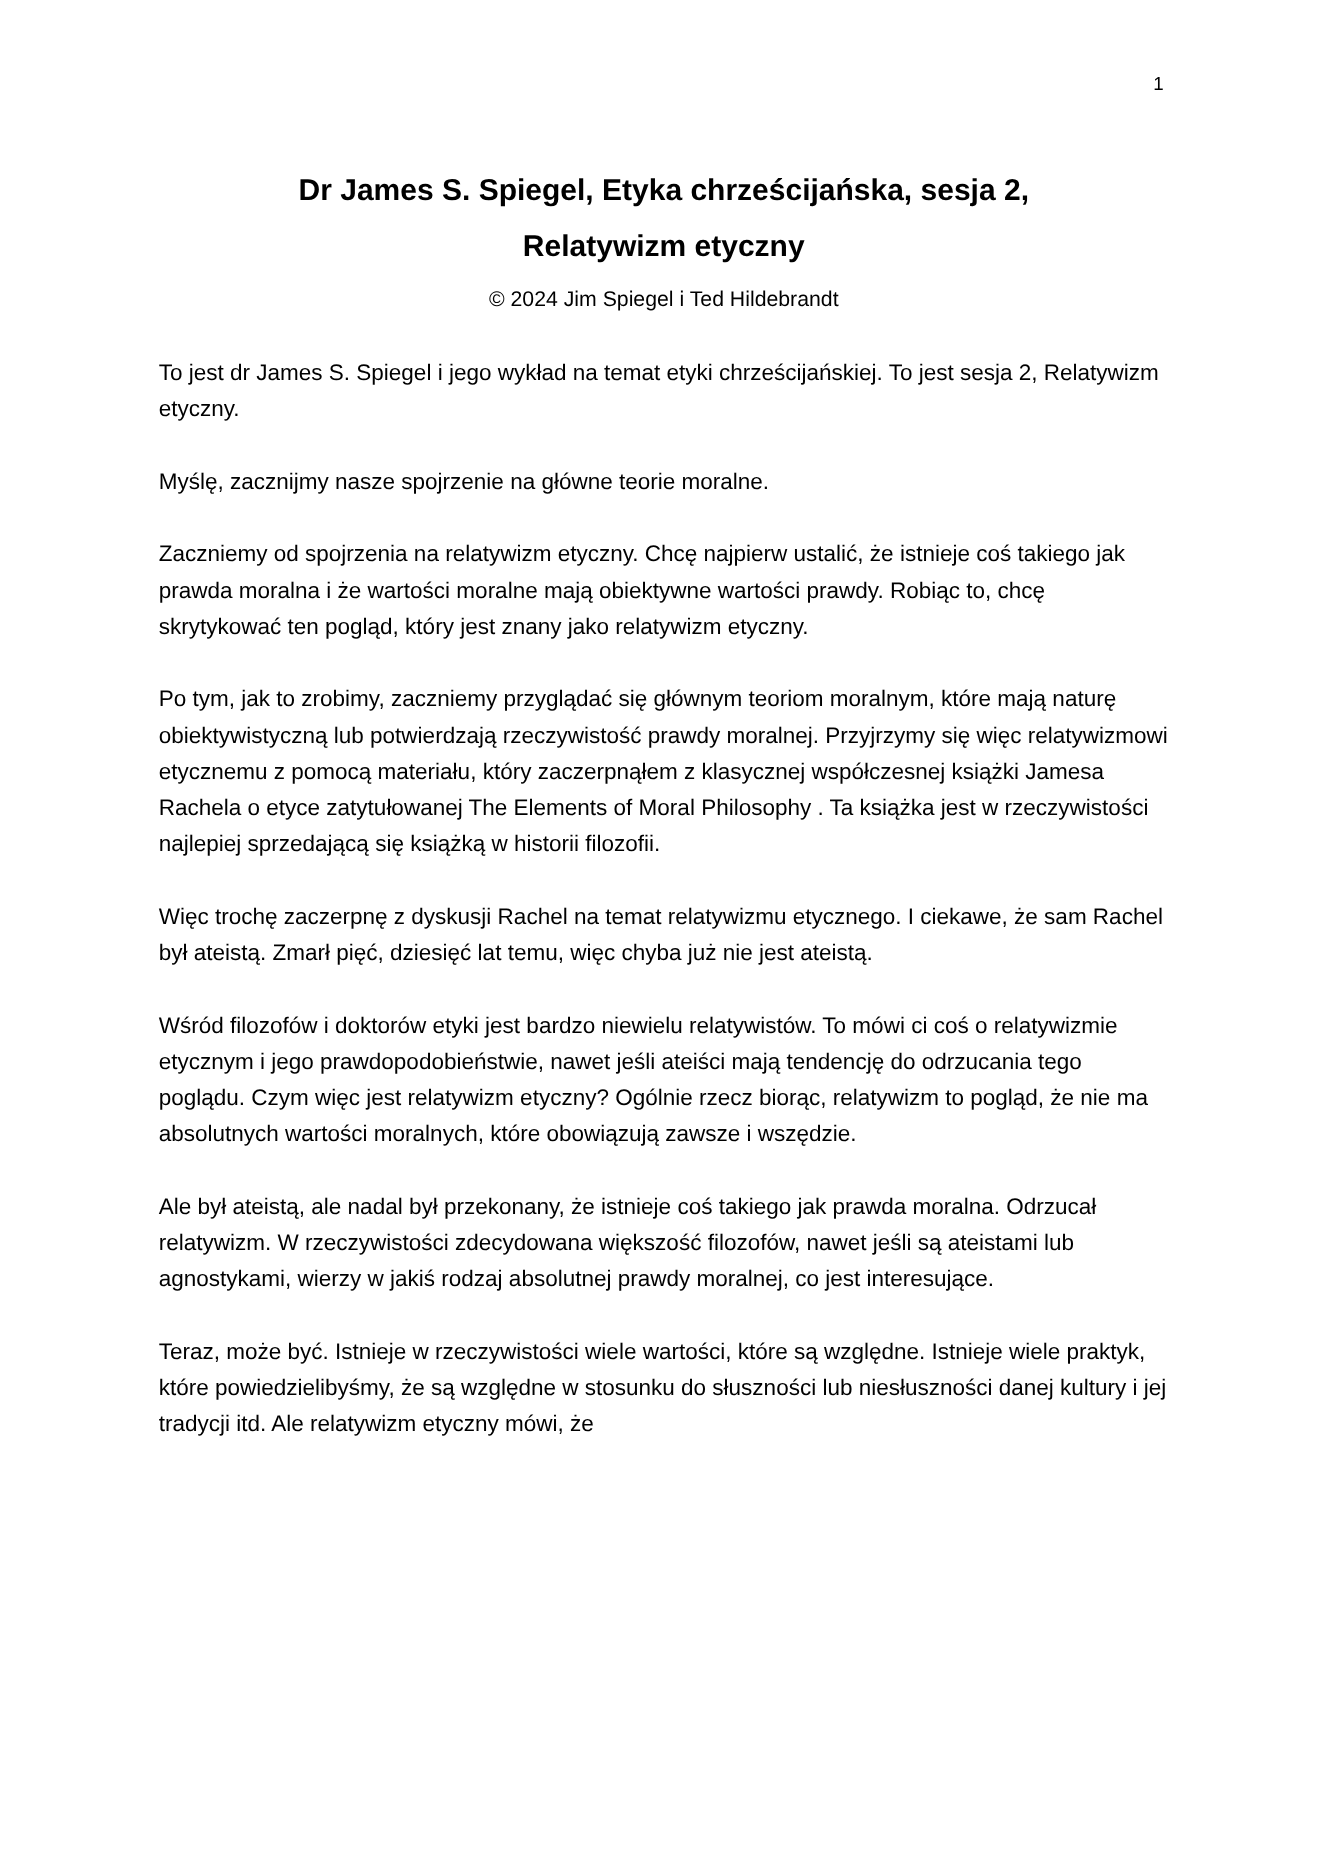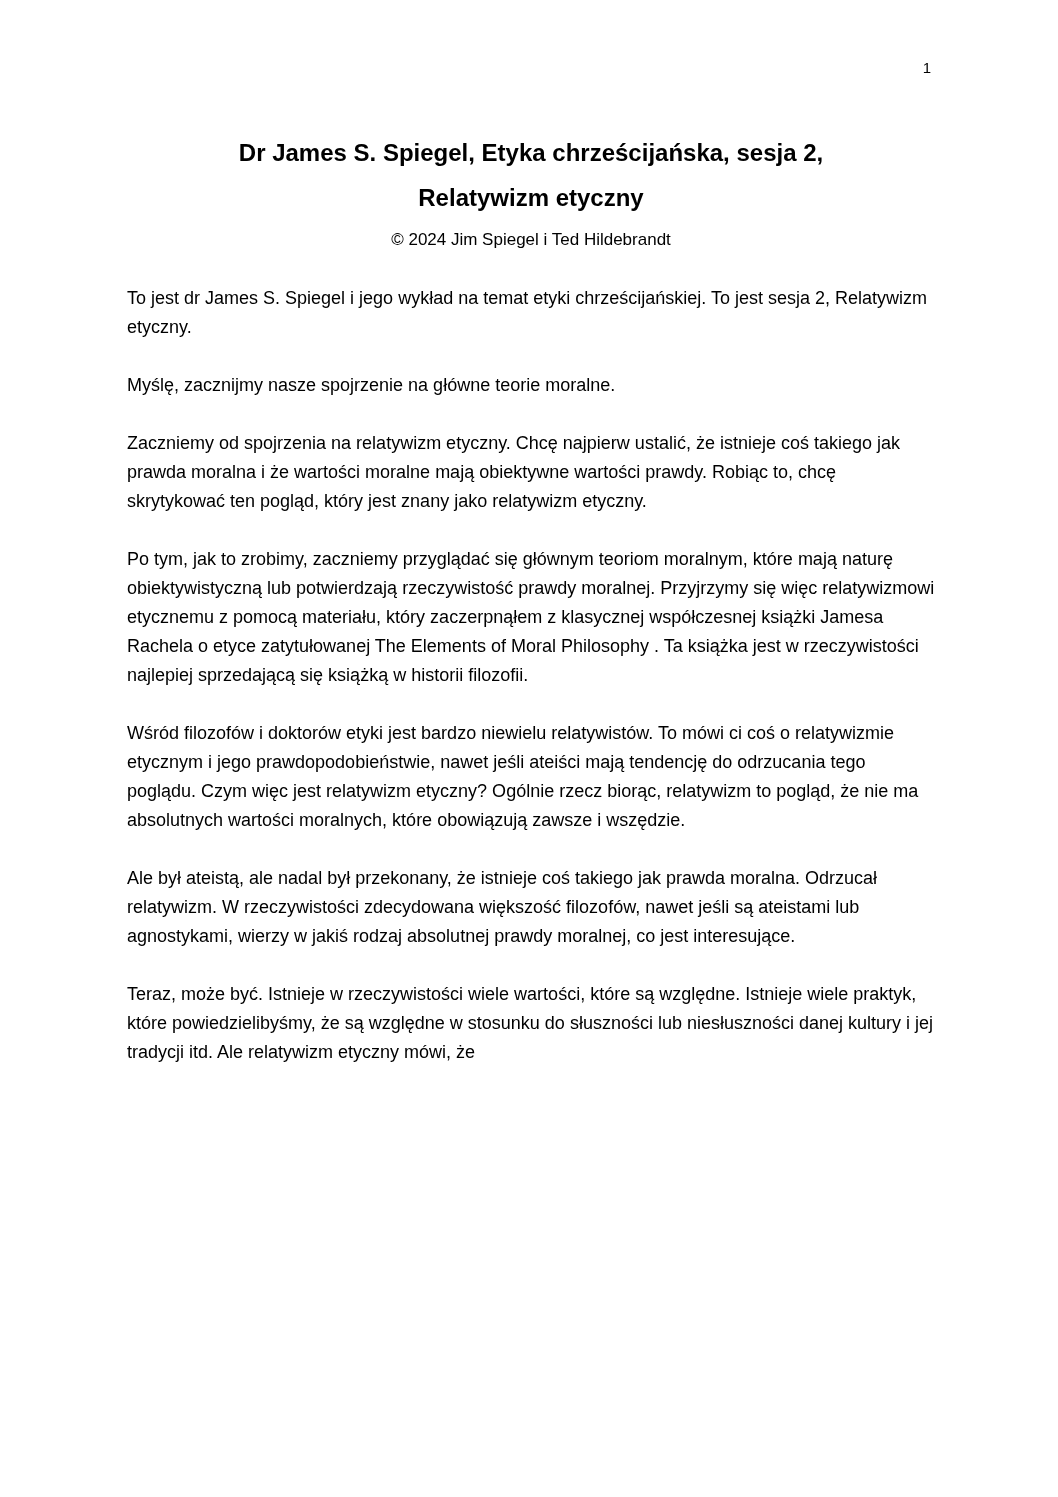--- a/index.html
+++ b/index.html
@@ -64,18 +64,19 @@
       <span class="title-line">Relatywizm etyczny</span>
     </h1>
 
     <div class="byline">© 2024 Jim Spiegel i Ted Hildebrandt</div>
 
     <div class="body-text">
         <p class="para"><span>To jest dr James S. Spiegel i jego wykład na temat etyki chrześcijańskiej. To jest sesja 2, Relatywizm etyczny.</span></p>
         <p class="para"><span>Myślę, zacznijmy nasze spojrzenie na główne teorie moralne.</span></p>
         <p class="para"><span>Zaczniemy od spojrzenia na relatywizm etyczny. Chcę najpierw ustalić, że istnieje coś takiego jak prawda moralna i że wartości moralne mają obiektywne wartości prawdy. Robiąc to, chcę skrytykować ten pogląd, który jest znany jako relatywizm etyczny.</span></p>
         <p class="para"><span>Po tym, jak to zrobimy, zaczniemy przyglądać się głównym teoriom moralnym, które mają naturę obiektywistyczną lub potwierdzają rzeczywistość prawdy moralnej. Przyjrzymy się więc relatywizmowi etycznemu z pomocą materiału, który zaczerpnąłem z klasycznej współczesnej książki Jamesa Rachela o etyce zatytułowanej </span><span class="italic">The Elements of Moral Philosophy</span><span> . Ta książka jest w rzeczywistości najlepiej sprzedającą się książką w historii filozofii.</span></p>
+        <p class="para"><span>Więc trochę zaczerpnę z dyskusji Rachel na temat relatywizmu etycznego. I ciekawe, że sam Rachel był ateistą. Zmarł pięć, dziesięć lat temu, więc chyba już nie jest ateistą.</span></p>
         <p class="para"><span>Wśród filozofów i doktorów etyki jest bardzo niewielu relatywistów. To mówi ci coś o relatywizmie etycznym i jego prawdopodobieństwie, nawet jeśli ateiści mają tendencję do odrzucania tego poglądu. Czym więc jest relatywizm etyczny? Ogólnie rzecz biorąc, relatywizm to pogląd, że nie ma absolutnych wartości moralnych, które obowiązują zawsze i wszędzie.</span></p>
         <p class="para"><span>Ale był ateistą, ale nadal był przekonany, że istnieje coś takiego jak prawda moralna. Odrzucał relatywizm. W rzeczywistości zdecydowana większość filozofów, nawet jeśli są ateistami lub agnostykami, wierzy w jakiś rodzaj absolutnej prawdy moralnej, co jest interesujące.</span></p>
         <p class="para"><span>Teraz, może być. Istnieje w rzeczywistości wiele wartości, które są względne. Istnieje wiele praktyk, które powiedzielibyśmy, że są względne w stosunku do słuszności lub niesłuszności danej kultury i jej tradycji itd. Ale relatywizm etyczny mówi, że</span></p>
       </div>
   </div>
 </div>
 
 </body></html>

